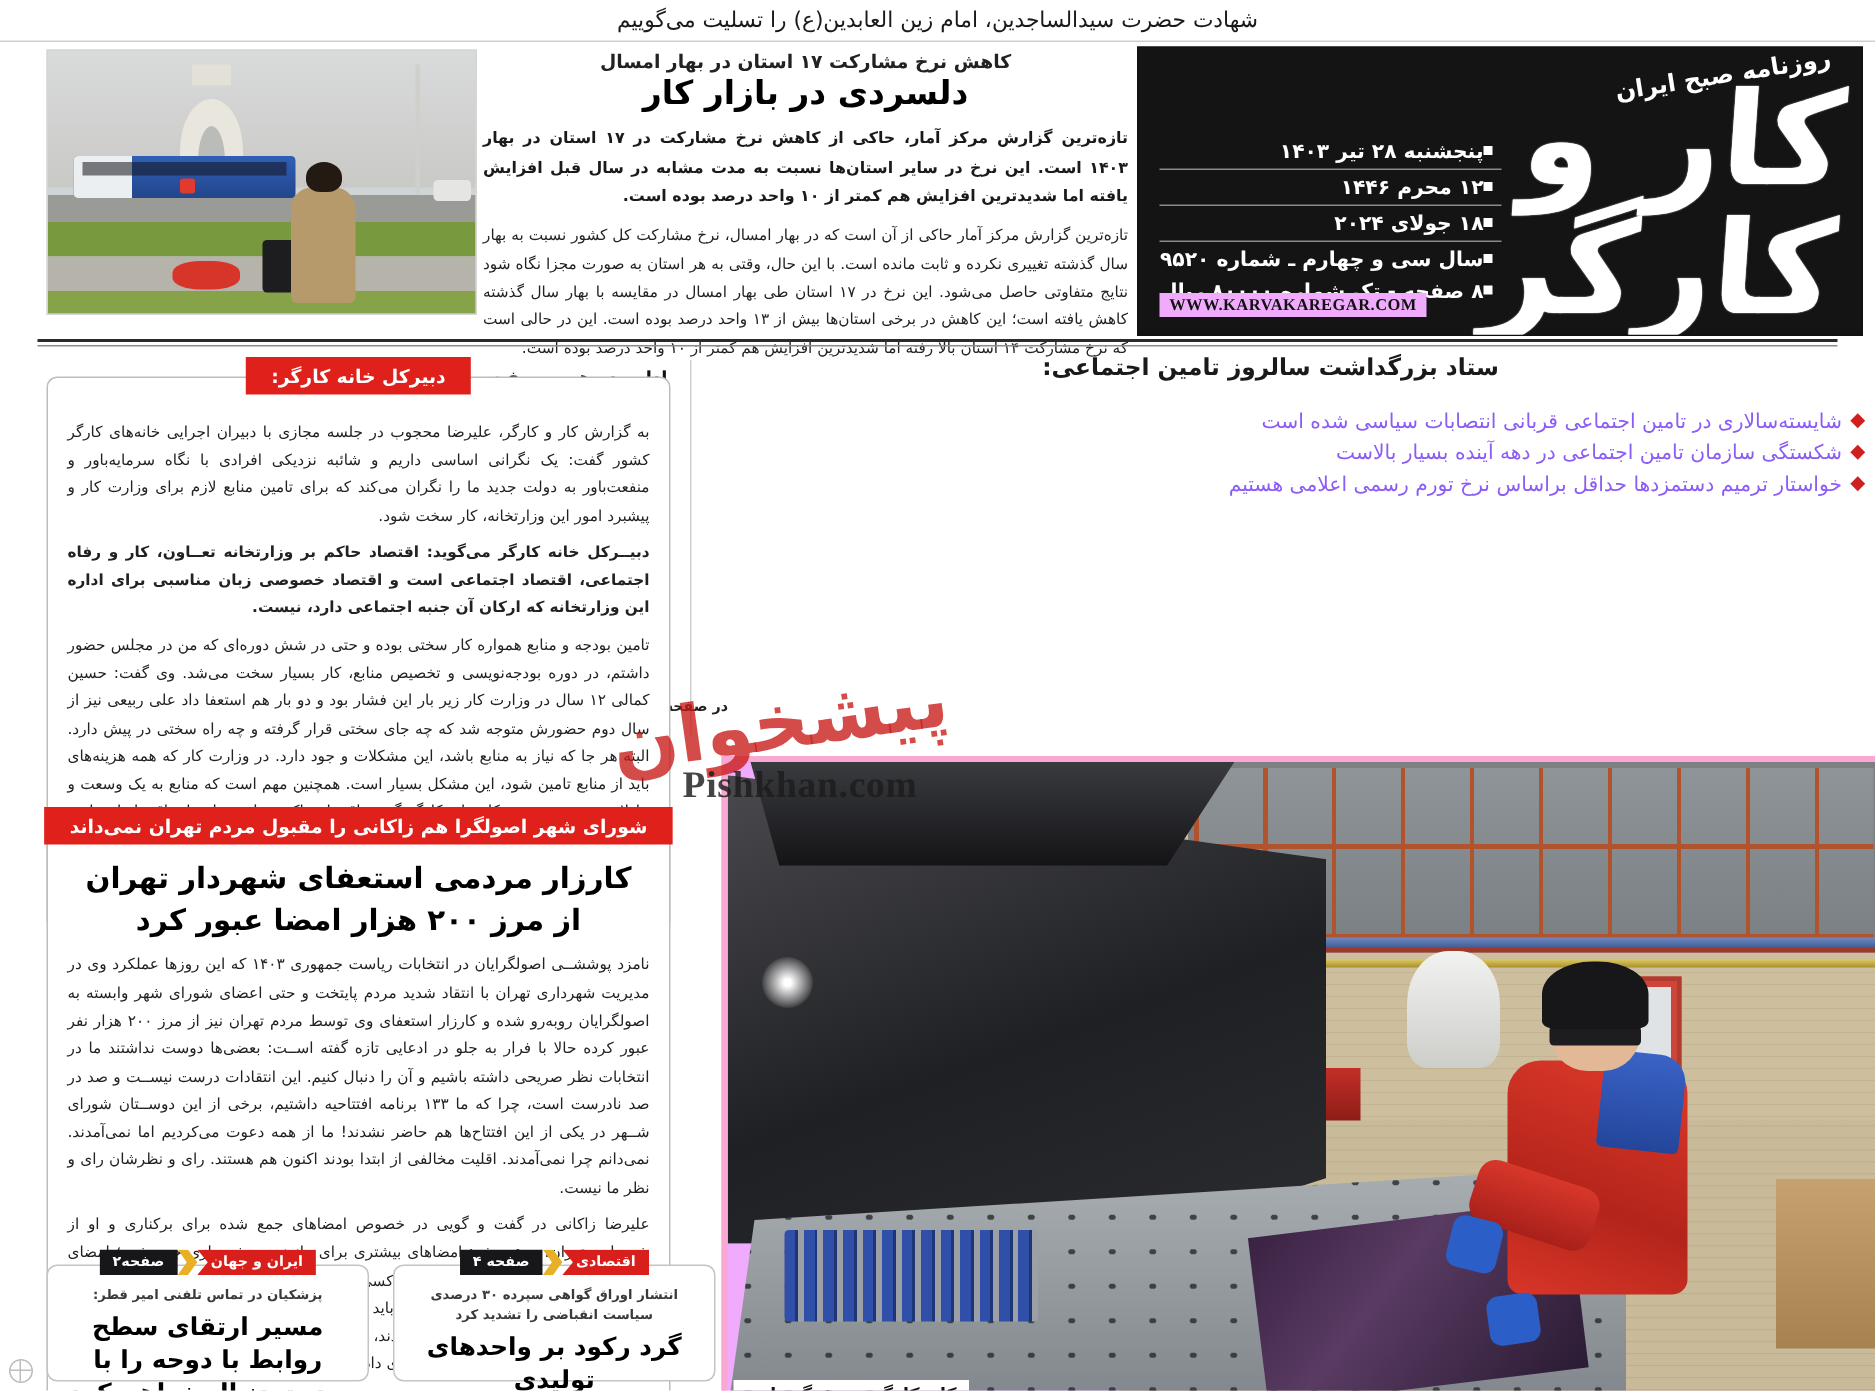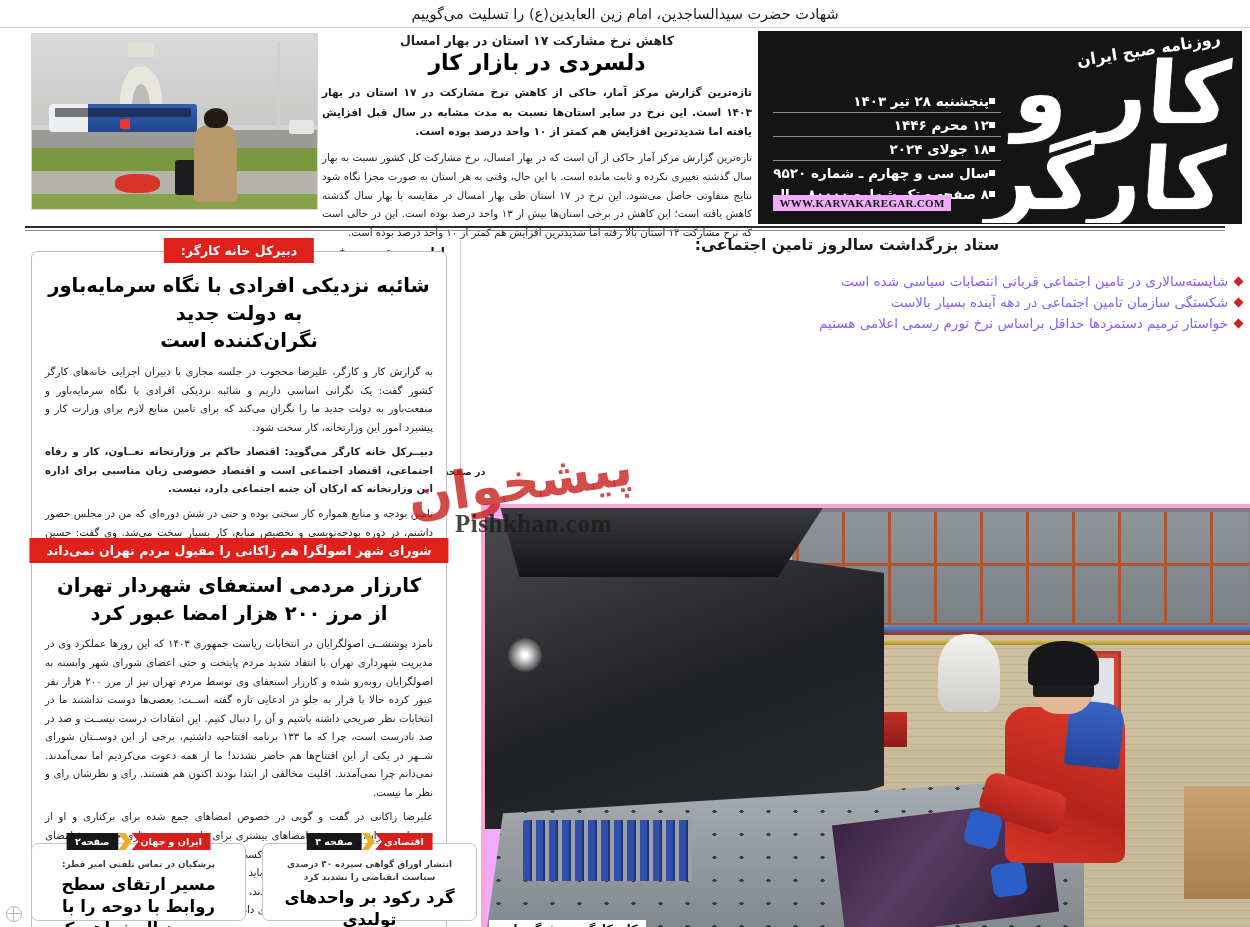--- a/index.html
+++ b/index.html
@@ -495,24 +495,20 @@
       <li><span class="dia"></span><span>شایسته‌سالاری در تامین اجتماعی قربانی انتصابات سیاسی شده است</span></li>
       <li><span class="dia"></span><span>شکستگی سازمان تامین اجتماعی در دهه آینده بسیار بالاست</span></li>
       <li><span class="dia"></span><span>خواستار ترمیم دستمزدها حداقل براساس نرخ تورم رسمی اعلامی هستیم</span></li>
     </ul>
   </div>
   <div style="position:absolute;left:434px;top:466px;font-size:9.5px;font-weight:700;direction:rtl;color:#222;">در صفحه ۳</div>
 
   <div class="lbox" id="box-sec">
     <div class="tag">دبیرکل خانه کارگر:</div>
     <div class="inner">
-      <h2>
-        <span>شائبه نزدیکی افرادی با نگاه سرمایه‌باور به دولت جدید</span>
-        <span style="display:block">نگران‌کننده است</span>
-      </h2>
       <div class="body">
         <p>به گزارش کار و کارگر، علیرضا محجوب در جلسه مجازی با دبیران اجرایی خانه‌های کارگر کشور گفت: یک نگرانی اساسی داریم و شائبه نزدیکی افرادی با نگاه سرمایه‌باور و منفعت‌باور به دولت جدید ما را نگران می‌کند که برای تامین منابع لازم برای وزارت کار و پیشبرد امور این وزارتخانه، کار سخت شود.</p>
         <p style="font-weight:700">دبیــرکل خانه کارگر می‌گوید: اقتصاد حاکم بر وزارتخانه تعــاون، کار و رفاه اجتماعی، اقتصاد اجتماعی است و اقتصاد خصوصی زبان مناسبی برای اداره این وزارتخانه که ارکان آن جنبه اجتماعی دارد، نیست.</p>
         <p>تامین بودجه و منابع همواره کار سختی بوده و حتی در شش دوره‌ای که من در مجلس حضور داشتم، در دوره بودجه‌نویسی و تخصیص منابع، کار بسیار سخت می‌شد. وی گفت: حسین کمالی ۱۲ سال در وزارت کار زیر بار این فشار بود و دو بار هم استعفا داد علی ربیعی نیز از سال دوم حضورش متوجه شد که چه جای سختی قرار گرفته و چه راه سختی در پیش دارد. البته هر جا که نیاز به منابع باشد، این مشکلات و جود دارد. در وزارت کار که همه هزینه‌های باید از منابع تامین شود، این مشکل بسیار است. همچنین مهم است که منابع به یک وسعت و عادلانه هزینه شود. دبیرکل خانه کارگر گفت: اقتصاد حاکم بر این وزارتخانه اقتصاد اجتماعی است و اقتصاد خصوصی زبان مناسبی برای اداره این وزارتخانه که ارکان آن جنبه اجتماعی دارد نیست.</p>
       </div>
       <div class="cont-note">ادامه در همین صفحه</div>
     </div>
   </div>
 
   <div class="lbox" id="box-city">

